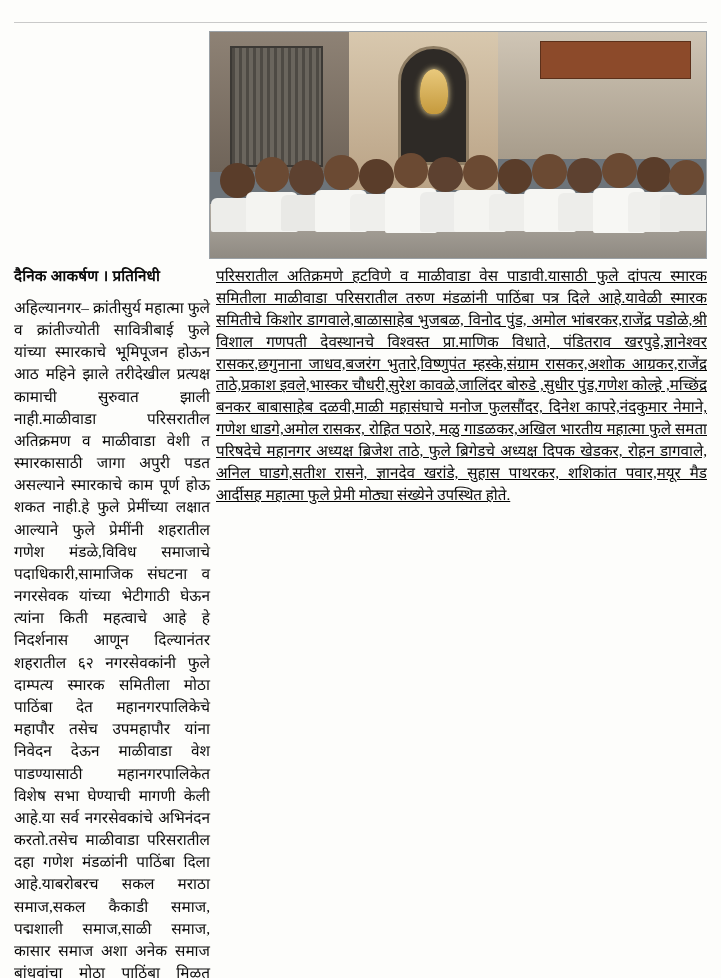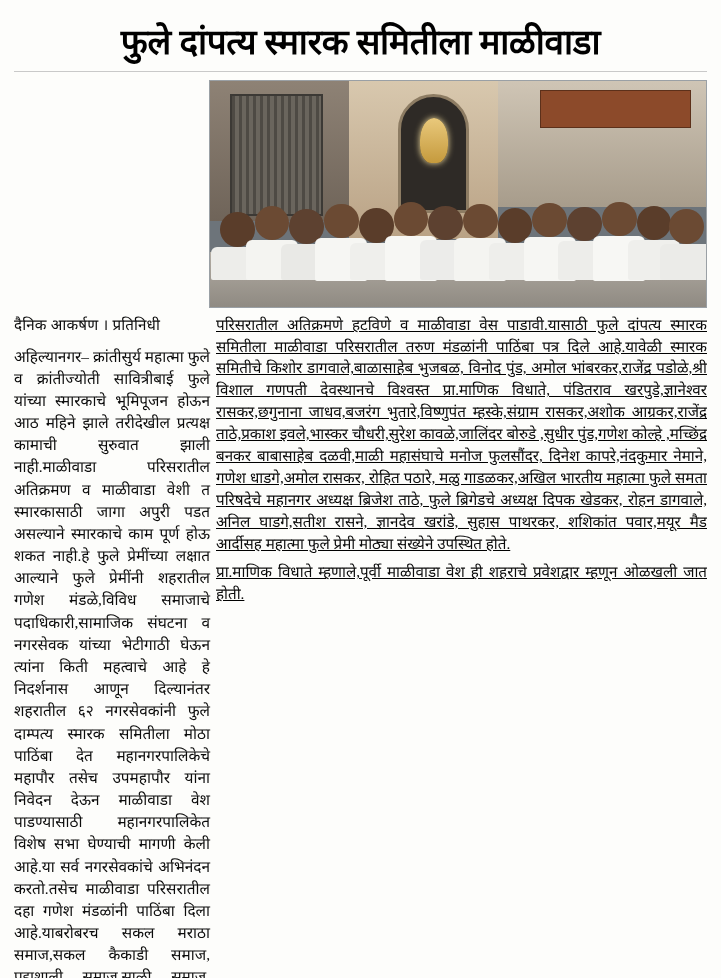--- a/index.html
+++ b/index.html
@@ -118,21 +118,21 @@
     border-radius: 6px 6px 2px 2px;
   }
   .col-left p, .col-right p {
     margin: 0 0 7px 0;
     font-size: 15.2px;
     line-height: 1.44;
     text-align: justify;
     color: #0b0b0b;
   }
   .byline {
-    font-weight: normal;
+    font-weight: bold;
     font-size: 14px;
     margin: 0 0 10px 0 !important;
     letter-spacing: 0.2px;
   }
   .col-right {
     overflow: hidden;
     font-size: 15.4px;
     line-height: 1.45;
     text-decoration: underline;
   }
@@ -140,21 +140,20 @@
     font-size: 15.4px;
   }
   .clearfix::after { content:""; display:block; clear:both; }
 </style>
 </head>
 <body>
 
 <div class="page">
 
   <div class="headline">
-    <span>फुले दांपत्य स्मारक समितीला माळीवाडा</span>
   </div>
 
   <hr class="rule">
 
   <div class="body-wrap clearfix">
 
     <div class="photo">
       <div class="ph-sky"></div>
       <div class="ph-bldg-l"></div>
       <div class="ph-gate"></div>
@@ -227,17 +226,16 @@
     </div>
 
     <div class="col-left">
       <p class="byline">दैनिक आकर्षण । प्रतिनिधी</p>
       <p class="first-para">अहिल्यानगर– क्रांतीसुर्य महात्मा फुले व क्रांतीज्योती सावित्रीबाई फुले यांच्या स्मारकाचे भूमिपूजन होऊन आठ महिने झाले तरीदेखील प्रत्यक्ष कामाची सुरुवात झाली नाही.माळीवाडा परिसरातील अतिक्रमण व माळीवाडा वेशी त स्मारकासाठी जागा अपुरी पडत असल्याने स्मारकाचे काम पूर्ण होऊ शकत नाही.हे फुले प्रेमींच्या लक्षात आल्याने फुले प्रेमींनी शहरातील गणेश मंडळे,विविध समाजाचे पदाधिकारी,सामाजिक संघटना व नगरसेवक यांच्या भेटीगाठी घेऊन त्यांना किती महत्वाचे आहे हे निदर्शनास आणून दिल्यानंतर शहरातील ६२ नगरसेवकांनी फुले दाम्पत्य स्मारक समितीला मोठा पाठिंबा देत महानगरपालिकेचे महापौर तसेच उपमहापौर यांना निवेदन देऊन माळीवाडा वेश पाडण्यासाठी महानगरपालिकेत विशेष सभा घेण्याची मागणी केली आहे.या सर्व नगरसेवकांचे  अभिनंदन करतो.तसेच माळीवाडा परिसरातील दहा गणेश मंडळांनी पाठिंबा दिला आहे.याबरोबरच सकल मराठा समाज,सकल कैकाडी समाज, पद्मशाली समाज,साळी समाज, कासार समाज अशा अनेक समाज बांधवांचा मोठा पाठिंबा मिळत असल्याने लवकरच महानगरपालिकेच्या सर्व प्रक्रिया पूर्ण झाल्यानंतर लवकरच महात्मा फुले व सावित्रीबाई फुले पूर्णाकृती पुतळा उभारण्याचे काम पूर्ण होऊन  भव्य दिव्य स्मारक होईल.असे प्रतिपादन महात्मा फुले दांपत्य स्मारक समितीचे किशोर डागवाले यांनी सांगितले आहे.</p>
 
     </div>
 
     <div class="col-right">
       <p>परिसरातील अतिक्रमणे हटविणे व माळीवाडा वेस पाडावी.यासाठी फुले दांपत्य स्मारक समितीला माळीवाडा परिसरातील तरुण मंडळांनी पाठिंबा पत्र दिले आहे.यावेळी स्मारक समितीचे किशोर डागवाले,बाळासाहेब भुजबळ, विनोद पुंड, अमोल भांबरकर,राजेंद्र पडोळे,श्री विशाल गणपती देवस्थानचे विश्वस्त प्रा.माणिक विधाते, पंडितराव खरपुडे,ज्ञानेश्वर रासकर,छगुनाना जाधव,बजरंग भुतारे,विष्णुपंत म्हस्के,संग्राम रासकर,अशोक आग्रकर,राजेंद्र ताठे,प्रकाश इवले,भास्कर चौधरी,सुरेश कावळे,जालिंदर बोरुडे ,सुधीर पुंड,गणेश कोल्हे ,मच्छिंद्र बनकर बाबासाहेब दळवी,माळी महासंघाचे मनोज फुलसौंदर, दिनेश कापरे,नंदकुमार नेमाने, गणेश धाडगे,अमोल रासकर, रोहित पठारे, मळु गाडळकर,अखिल भारतीय महात्मा फुले समता परिषदेचे महानगर अध्यक्ष ब्रिजेश ताठे, फुले ब्रिगेडचे अध्यक्ष दिपक खेडकर, रोहन डागवाले, अनिल घाडगे,सतीश रासने, ज्ञानदेव खरांडे, सुहास पाथरकर, शशिकांत पवार,मयूर मैड आर्दीसह महात्मा फुले प्रेमी मोठ्या संख्येने उपस्थित होते.</p>
-      <p>प्रा.माणिक विधाते म्हणाले,पूर्वी माळीवाडा वेश ही शहराचे प्रवेशद्वार म्हणून ओळखली जात होती.</p>
     </div>
 
   </div>
 </div>
 
 </body></html>

